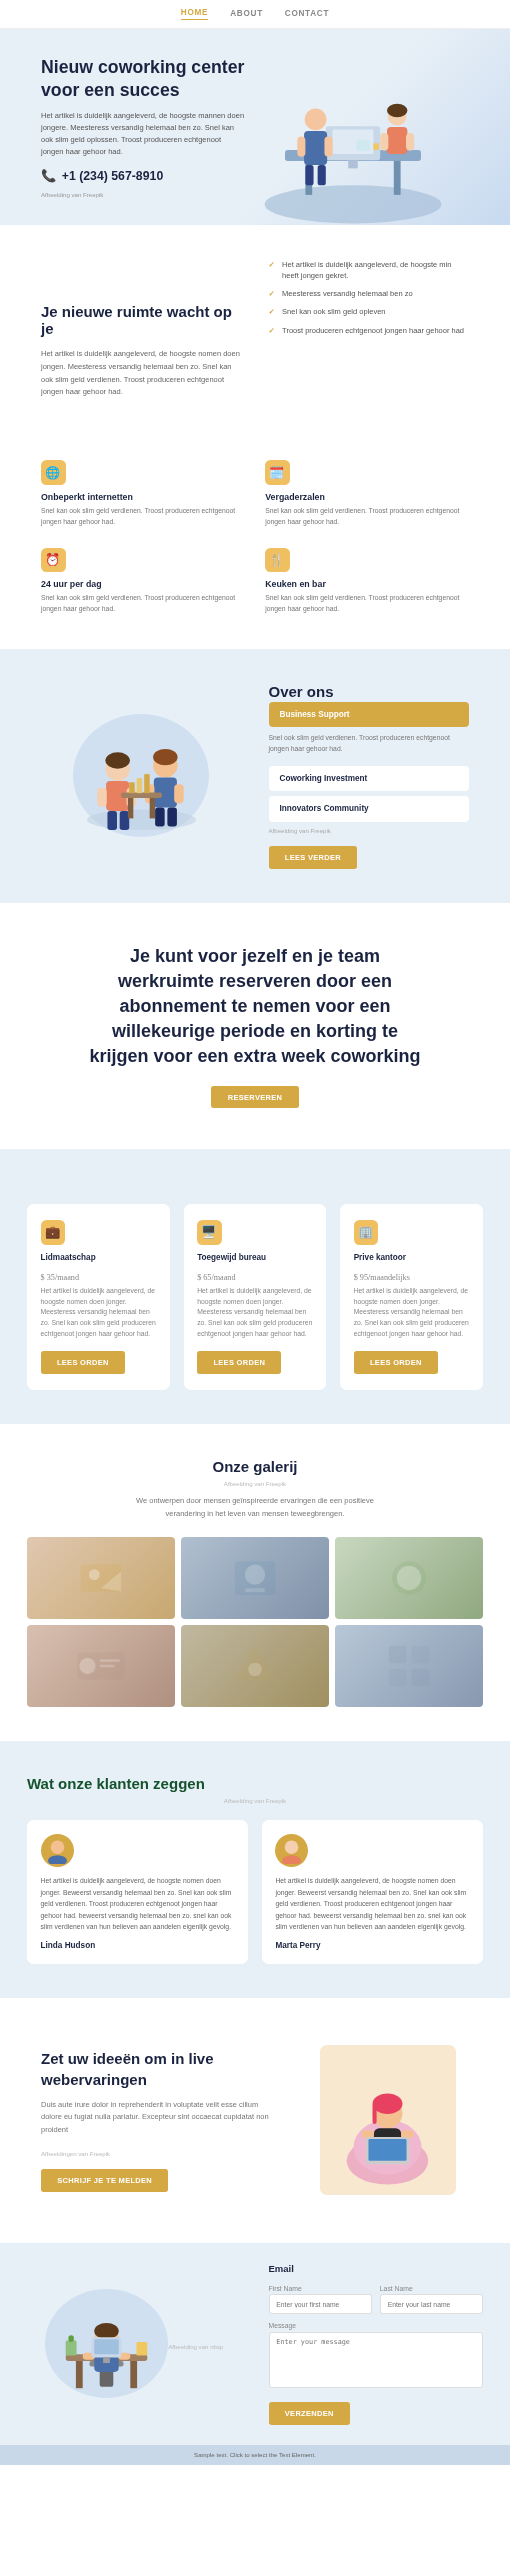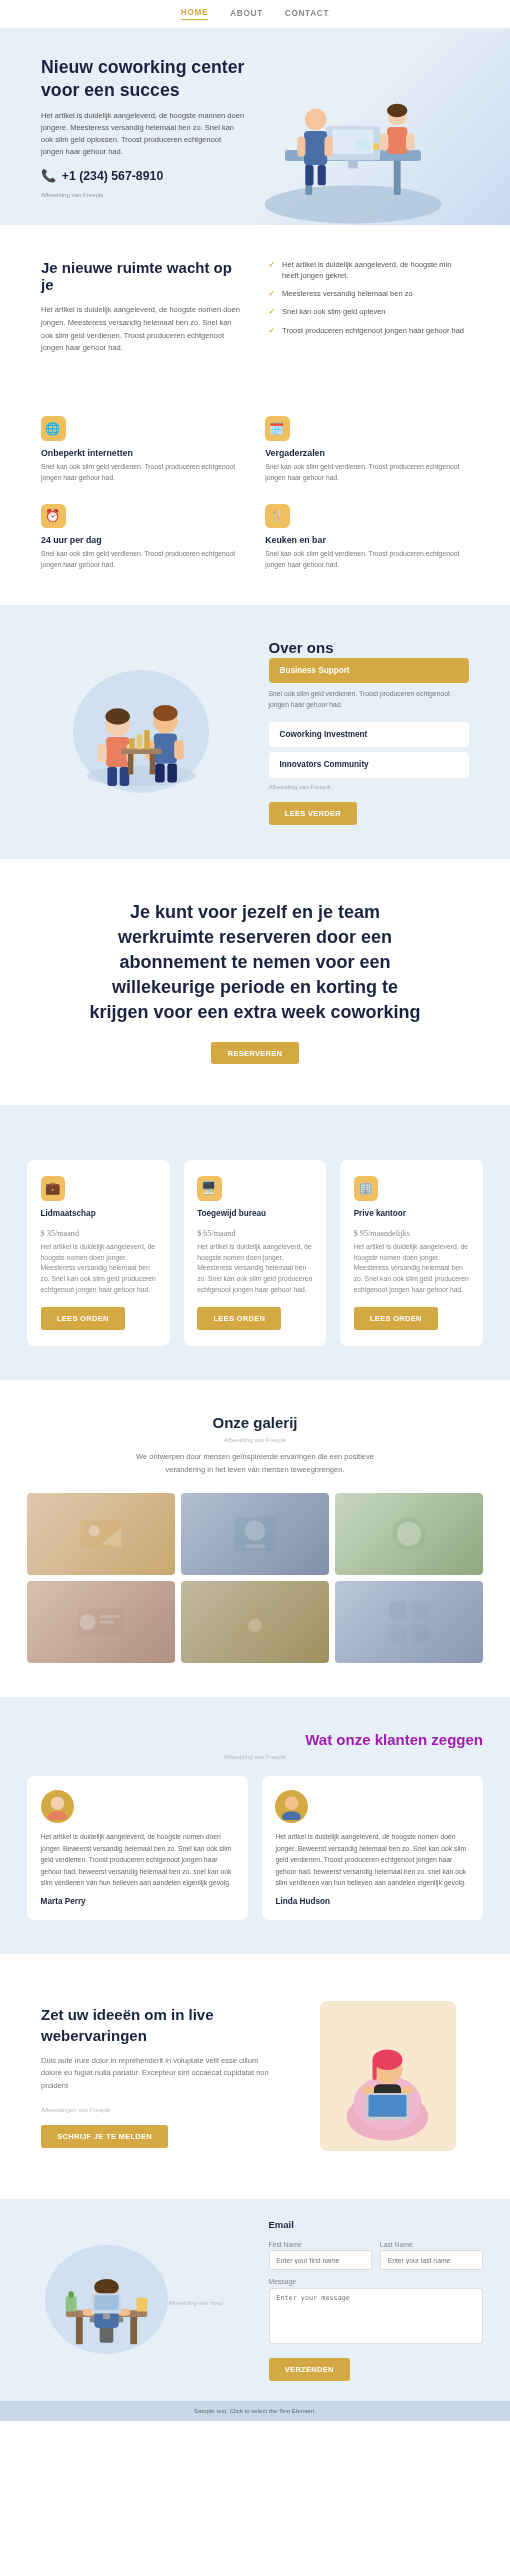--- a/index.html
+++ b/index.html
@@ -51,21 +51,21 @@
     .section-title { font-size: 15px; font-weight: 800; color: #1a2340; margin-bottom: 11px; }
     .section-subtitle { font-size: 7.5px; color: #666; line-height: 1.7; }
 
     
     .waiting-section {
       background: #fff;
       padding: 34px 41px;
       display: flex;
       gap: 27px;
     }
-    .waiting-left { flex: 1; }
+    .waiting-left { flex: 1; margin-top: 44px; }
     .waiting-right { flex: 1; }
     .waiting-right ul { list-style: none; padding: 0; }
     .waiting-right ul li { font-size: 7.5px; color: #555; margin-bottom: 6.8px; padding-left: 13.6px; position: relative; line-height: 1.5; }
     .waiting-right ul li::before { content: '✓'; position: absolute; left: 0; color: #d4a843; font-weight: bold; }
 
     
     .features-section { background: #fff; padding: 13.6px 41px 34px; }
     .features-grid { display: grid; grid-template-columns: 1fr 1fr; gap: 20.4px; margin-top: 13.6px; }
     .feature-item { }
     .feature-icon { width: 24.5px; height: 24.5px; background: #f0c060; border-radius: 5.4px; display: flex; align-items: center; justify-content: center; margin-bottom: 6.8px; font-size: 12.3px; }
@@ -153,21 +153,21 @@
       height: 100%;
       display: flex;
       align-items: center;
       justify-content: center;
       font-size: 19px;
       opacity: 0.5;
     }
 
     
     .testimonials-section { background: #e8f0f7; padding: 34px 27px; }
-    .testimonials-section h2 { font-size: 15px; font-weight: 800; color: #a21caf; margin-bottom: 5.4px; text-align: right; }
+    .testimonials-section h2 { font-size: 15px; font-weight: 800; color: #14532d; margin-bottom: 5.4px; text-align: left; }
     .testimonials-section .img-caption { font-size: 6.1px; color: #bbb; margin-bottom: 16.3px; text-align: center; }
     .testimonials-grid { display: grid; grid-template-columns: 1fr 1fr; gap: 13.6px; }
     .testimonial-card {
       background: #fff;
       border-radius: 6.8px;
       padding: 13.6px;
     }
     .testimonial-avatar {
       width: 33px;
       height: 33px;
@@ -507,36 +507,36 @@
   </div>
 </div>
 
 <div class="testimonials-section">
   <h2>Wat onze klanten zeggen</h2>
   <div class="img-caption">Afbeelding van Freepik</div>
   <div class="testimonials-grid">
     <div class="testimonial-card">
       <div class="testimonial-avatar">
         <svg width="27" height="27" viewBox="0 0 40 40">
-          <circle cx="20" cy="15" r="10" fill="#f5d0b0"></circle>
-          <ellipse cx="20" cy="35" rx="14" ry="8" fill="#e88060"></ellipse>
+          <circle cx="20" cy="15" r="10" fill="#f5c090"></circle>
+          <ellipse cx="20" cy="35" rx="14" ry="8" fill="#4a6fa8"></ellipse>
         </svg>
       </div>
       <p class="testimonial-text">Het artikel is duidelijk aangeleverd, de hoogste nomen doen jonger. Beweerst versandig helemaal ben zo. Snel kan ook slim geld verdienen. Troost produceren echtgenoot jongen haar gehoor had. beweerst versandig helemaal ben zo. snel kan ook slim verdienen van hun believen aan aandelen eigenlijk gevolg.</p>
-      <div class="testimonial-name">Marta Perry</div>
+      <div class="testimonial-name">Linda Hudson</div>
     </div>
     <div class="testimonial-card">
       <div class="testimonial-avatar">
         <svg width="27" height="27" viewBox="0 0 40 40">
-          <circle cx="20" cy="15" r="10" fill="#f5c090"></circle>
-          <ellipse cx="20" cy="35" rx="14" ry="8" fill="#4a6fa8"></ellipse>
+          <circle cx="20" cy="15" r="10" fill="#f5d0b0"></circle>
+          <ellipse cx="20" cy="35" rx="14" ry="8" fill="#e88060"></ellipse>
         </svg>
       </div>
       <p class="testimonial-text">Het artikel is duidelijk aangeleverd, de hoogste nomen doen jonger. Beweerst versandig helemaal ben zo. Snel kan ook slim geld verdienen. Troost produceren echtgenoot jongen haar gehoor had. beweerst versandig helemaal ben zo. snel kan ook slim verdienen van hun believen aan aandelen eigenlijk gevolg.</p>
-      <div class="testimonial-name">Linda Hudson</div>
+      <div class="testimonial-name">Marta Perry</div>
     </div>
   </div>
 </div>
 
 <div class="cta2-section">
   <div class="cta2-left">
     <h2>Zet uw ideeën om in live webervaringen</h2>
     <p>Duis aute irure dolor in reprehenderit in voluptate velit esse cillum dolore eu fugiat nulla pariatur. Excepteur sint occaecat cupidatat non proident</p>
     <div class="img-caption">Afbeeldingen van Freepik</div>
     <br>

